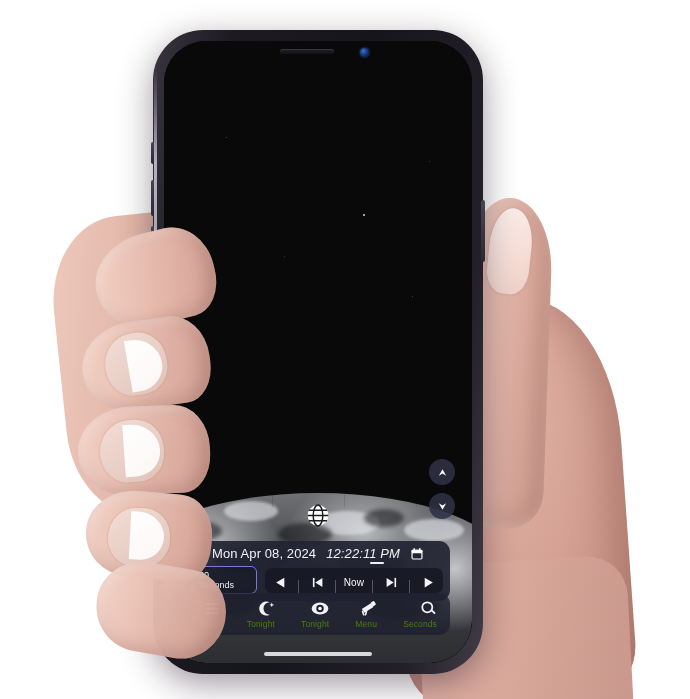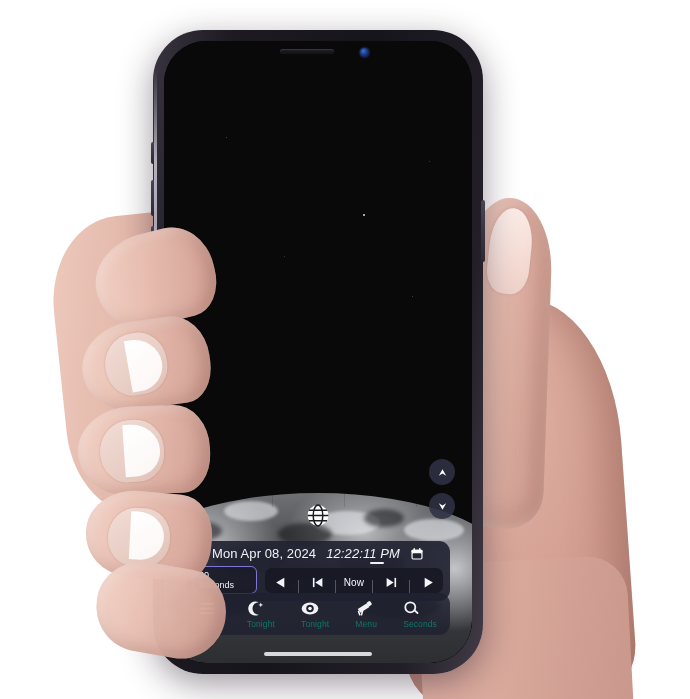--- a/index.html
+++ b/index.html
@@ -256,21 +256,21 @@
   .tsep{width:1px;height:13px;background:rgba(200,200,215,.35);}
   .tbtn{display:flex;align-items:center;justify-content:center;min-width:24px;height:20px;}
   #now-btn{font-size:10px;letter-spacing:.2px;}
 
   
   #navbar{
     position:absolute;left:22px;right:22px;bottom:28px;height:42px;
     background:rgba(32,33,47,.82);border-radius:11px;
     display:flex;align-items:center;justify-content:space-around;
   }
-  .navitem{display:flex;flex-direction:column;align-items:flex-start;gap:2px;color:#0f766e;}
+  .navitem{display:flex;flex-direction:column;align-items:flex-end;gap:2px;color:#4d7c0f;}
   .navicon{height:17px;display:flex;align-items:center;justify-content:center;}
   .navlabel{font-size:8.5px;letter-spacing:.1px;}
 
   
   #home-ind{
     position:absolute;left:50%;transform:translateX(-50%);bottom:7px;
     width:108px;height:4px;border-radius:2px;background:rgba(235,235,240,.9);
   }
 </style>
 </head>

